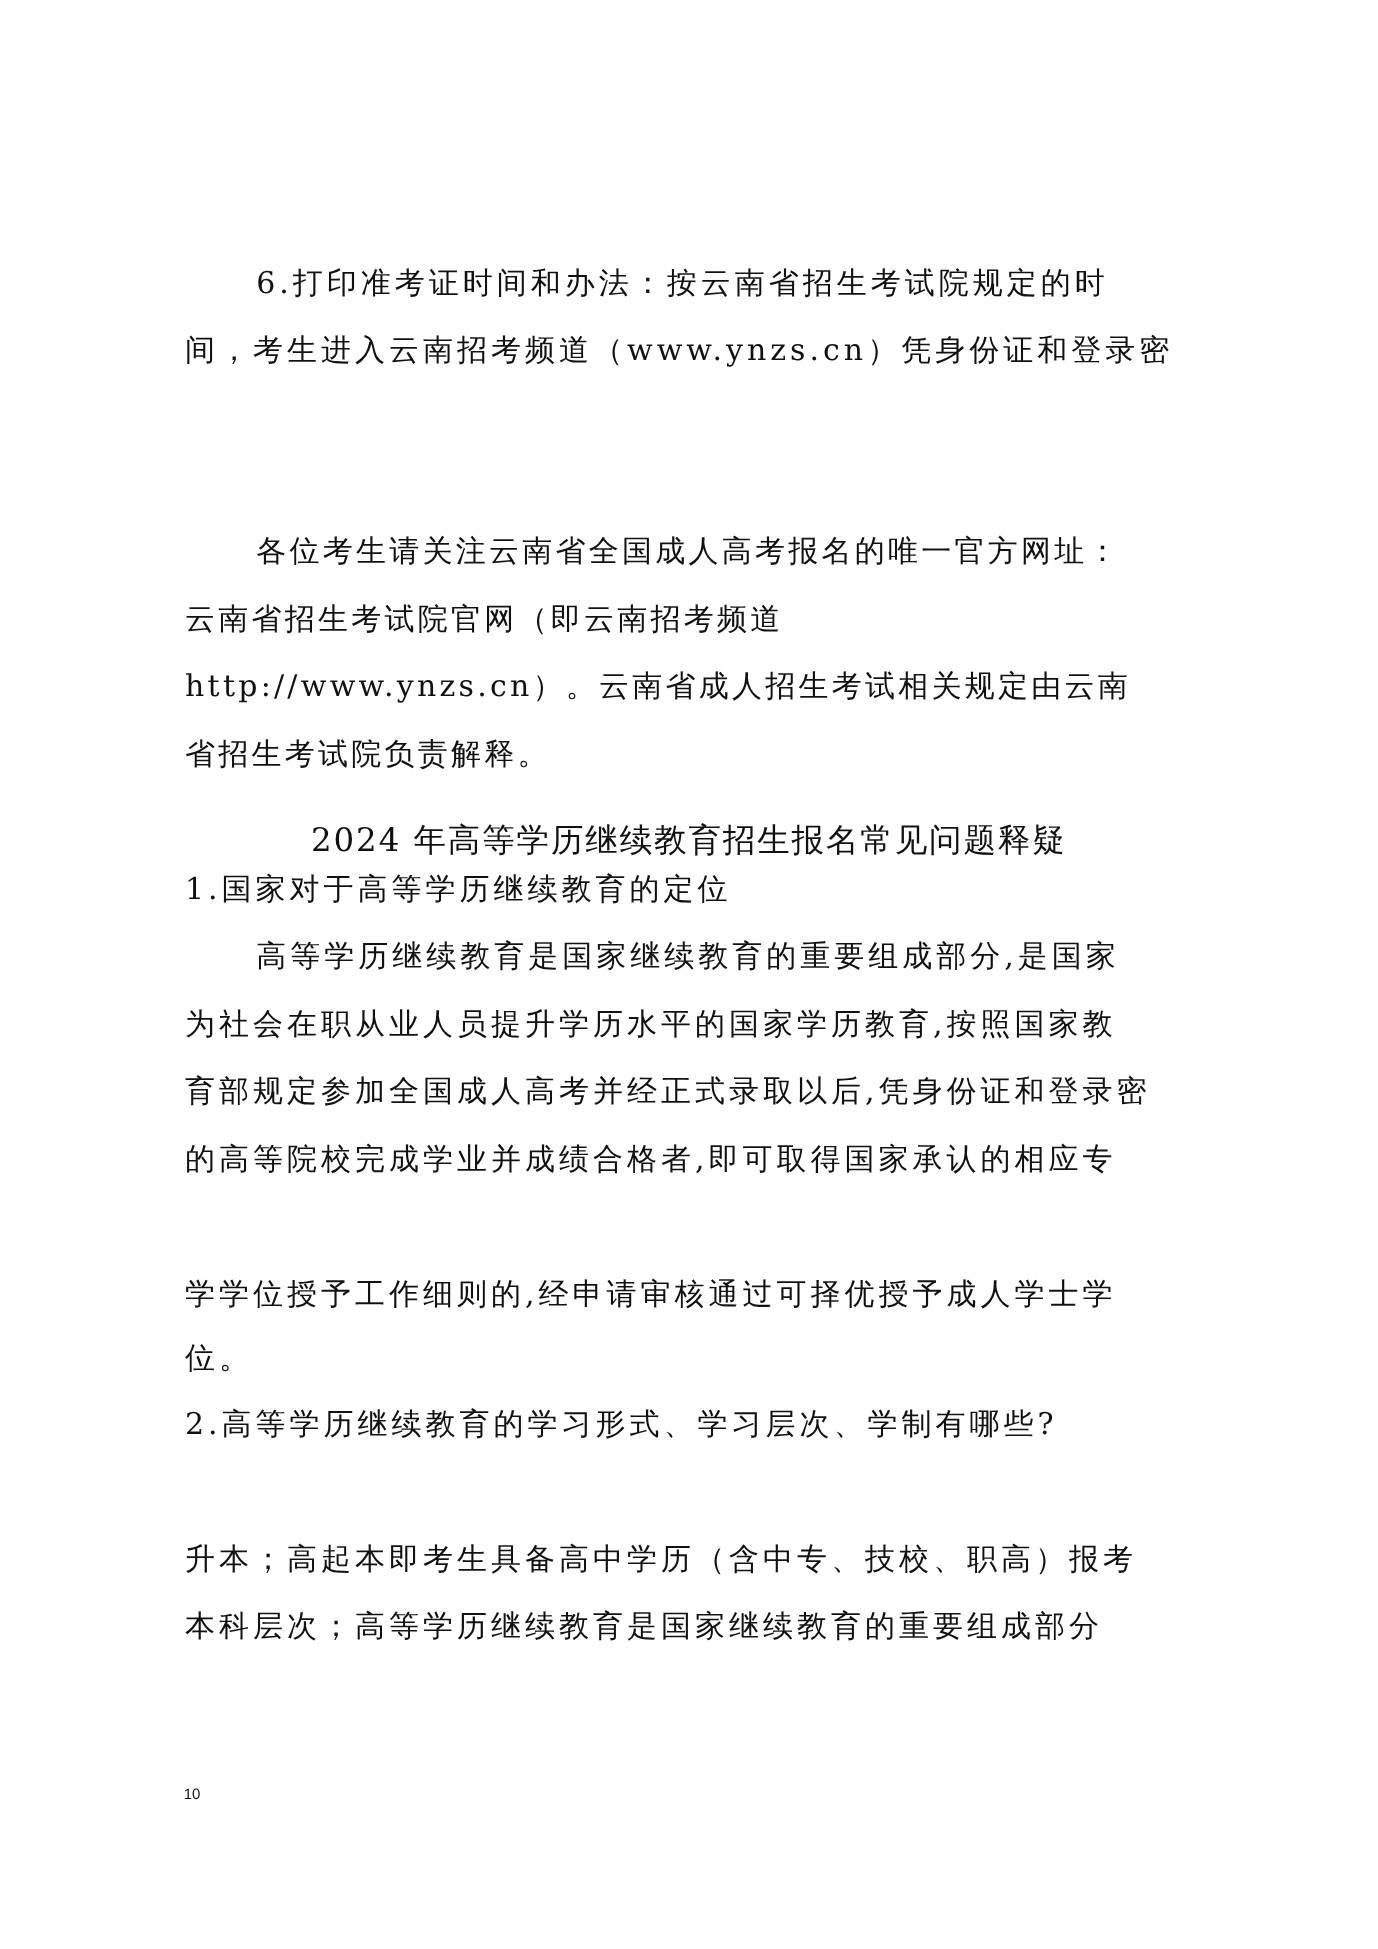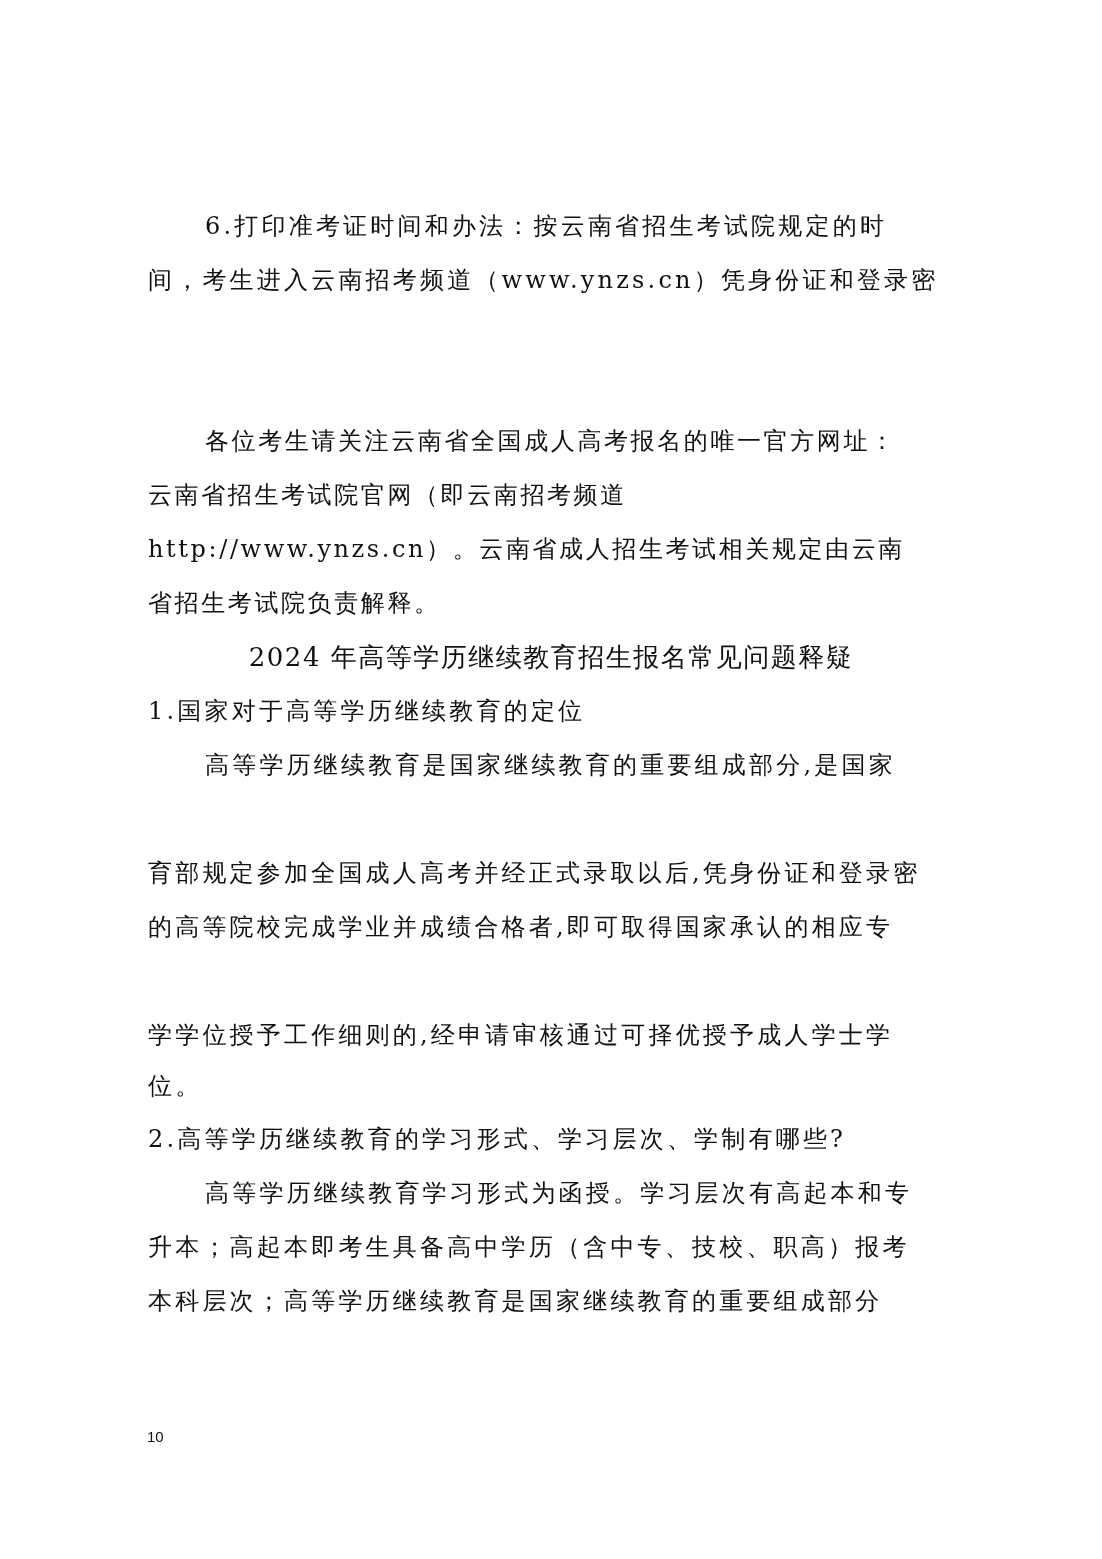--- a/index.html
+++ b/index.html
@@ -3,45 +3,45 @@
 <meta charset="utf-8">
 <style>
   html, body { margin: 0; padding: 0; background: #ffffff; }
   body { width: 1102px; height: 1559px; position: relative; overflow: hidden;
          font-family: "DejaVu Serif", "Liberation Serif", serif; color: #111; }
   .page { position: absolute; left: 0; top: 0; width: 1102px; height: 1559px; }
   .line { position: absolute; left: 148px; width: 820px; font-size: 24px; line-height: 30px;
           white-space: nowrap; letter-spacing: 3.2px; }
   .indent { left: 205px; width: 763px; }
   .bold { font-weight: normal; letter-spacing: 2.6px; }
-  .title { left: 0; width: 1102px; text-align: center; font-size: 26px; letter-spacing: 1.5px; }
+  .title { left: 0; width: 1102px; text-align: center; font-size: 26px; letter-spacing: 1.5px; margin-top: 16px; }
   .pagenum { position: absolute; left: 147px; top: 1428px; font-family: "Liberation Sans", sans-serif;
-             font-size: 15px; color: #111; }
+             font-size: 12px; color: #111; }
 </style>
 </head>
 <body>
 
 <div class="page">
 
   <div class="line indent" style="top:211px">6.打印准考证时间和办法：按云南省招生考试院规定的时</div>
   <div class="line" style="top:265px">间，考生进入云南招考频道（www.ynzs.cn）凭身份证和登录密</div>
 
   <div class="line indent bold" style="top:426px">各位考生请关注云南省全国成人高考报名的唯一官方网址：</div>
   <div class="line bold" style="top:480px">云南省招生考试院官网（即云南招考频道</div>
   <div class="line bold" style="top:534px">http://www.ynzs.cn）。云南省成人招生考试相关规定由云南</div>
   <div class="line bold" style="top:588px">省招生考试院负责解释。</div>
 
   <div class="line title" style="top:642px">2024 年高等学历继续教育招生报名常见问题释疑</div>
 
   <div class="line" style="top:696px">1.国家对于高等学历继续教育的定位</div>
   <div class="line indent" style="top:750px">高等学历继续教育是国家继续教育的重要组成部分,是国家</div>
+  <div class="line" style="top:804px">为社会在职从业人员提升学历水平的国家学历教育,按照国家教</div>
   <div class="line" style="top:858px">育部规定参加全国成人高考并经正式录取以后,凭身份证和登录密</div>
   <div class="line" style="top:912px">的高等院校完成学业并成绩合格者,即可取得国家承认的相应专</div>
   <div class="line" style="top:1020px">学学位授予工作细则的,经申请审核通过可择优授予成人学士学</div>
   <div class="line" style="top:1071px">位。</div>
 
   <div class="line" style="top:1124px">2.高等学历继续教育的学习形式、学习层次、学制有哪些?</div>
-  <div class="line indent" style="top:1178px">高等学历继续教育学习形式为函授。学习层次有高起本和专</div>
   <div class="line" style="top:1232px">升本；高起本即考生具备高中学历（含中专、技校、职高）报考</div>
   <div class="line" style="top:1286px">本科层次；高等学历继续教育是国家继续教育的重要组成部分</div>
 
   <div class="pagenum">10</div>
 </div>
 
 </body></html>

